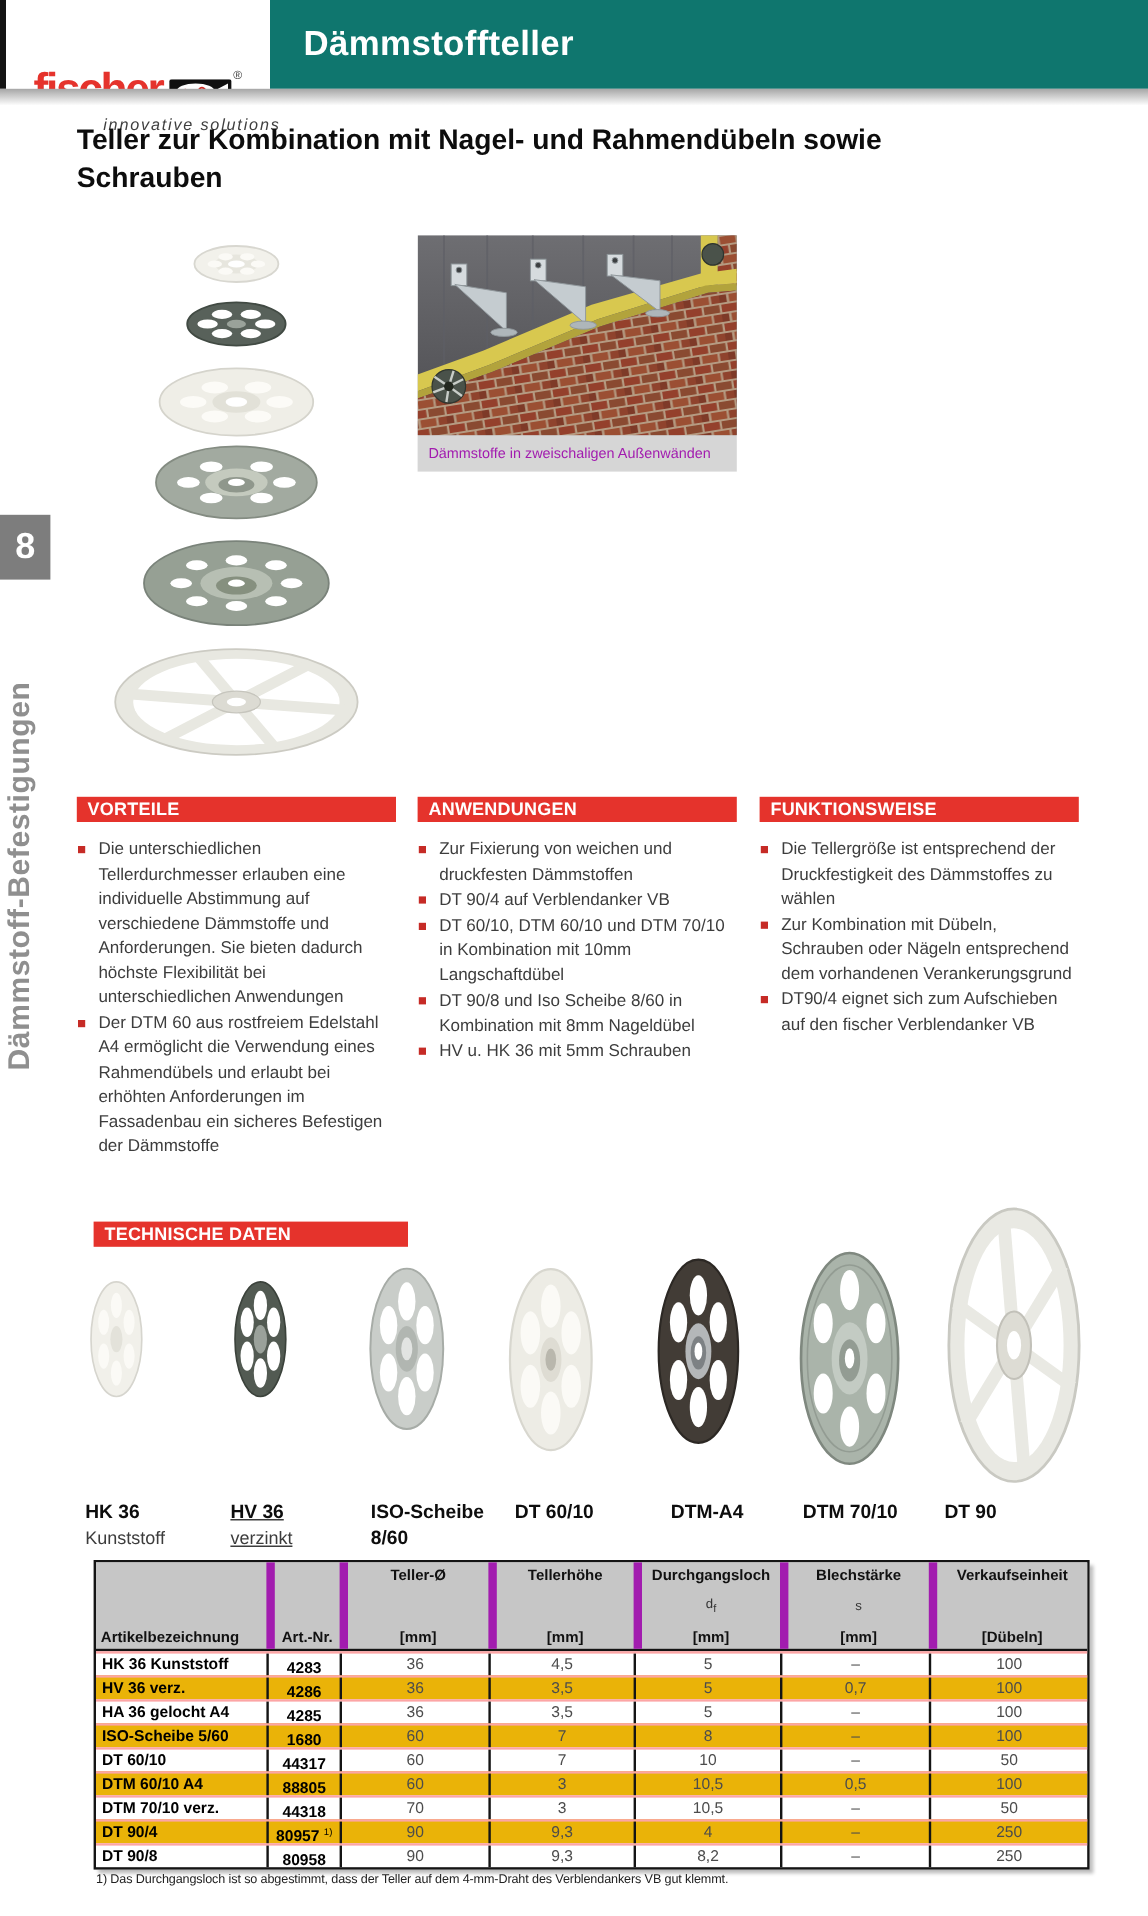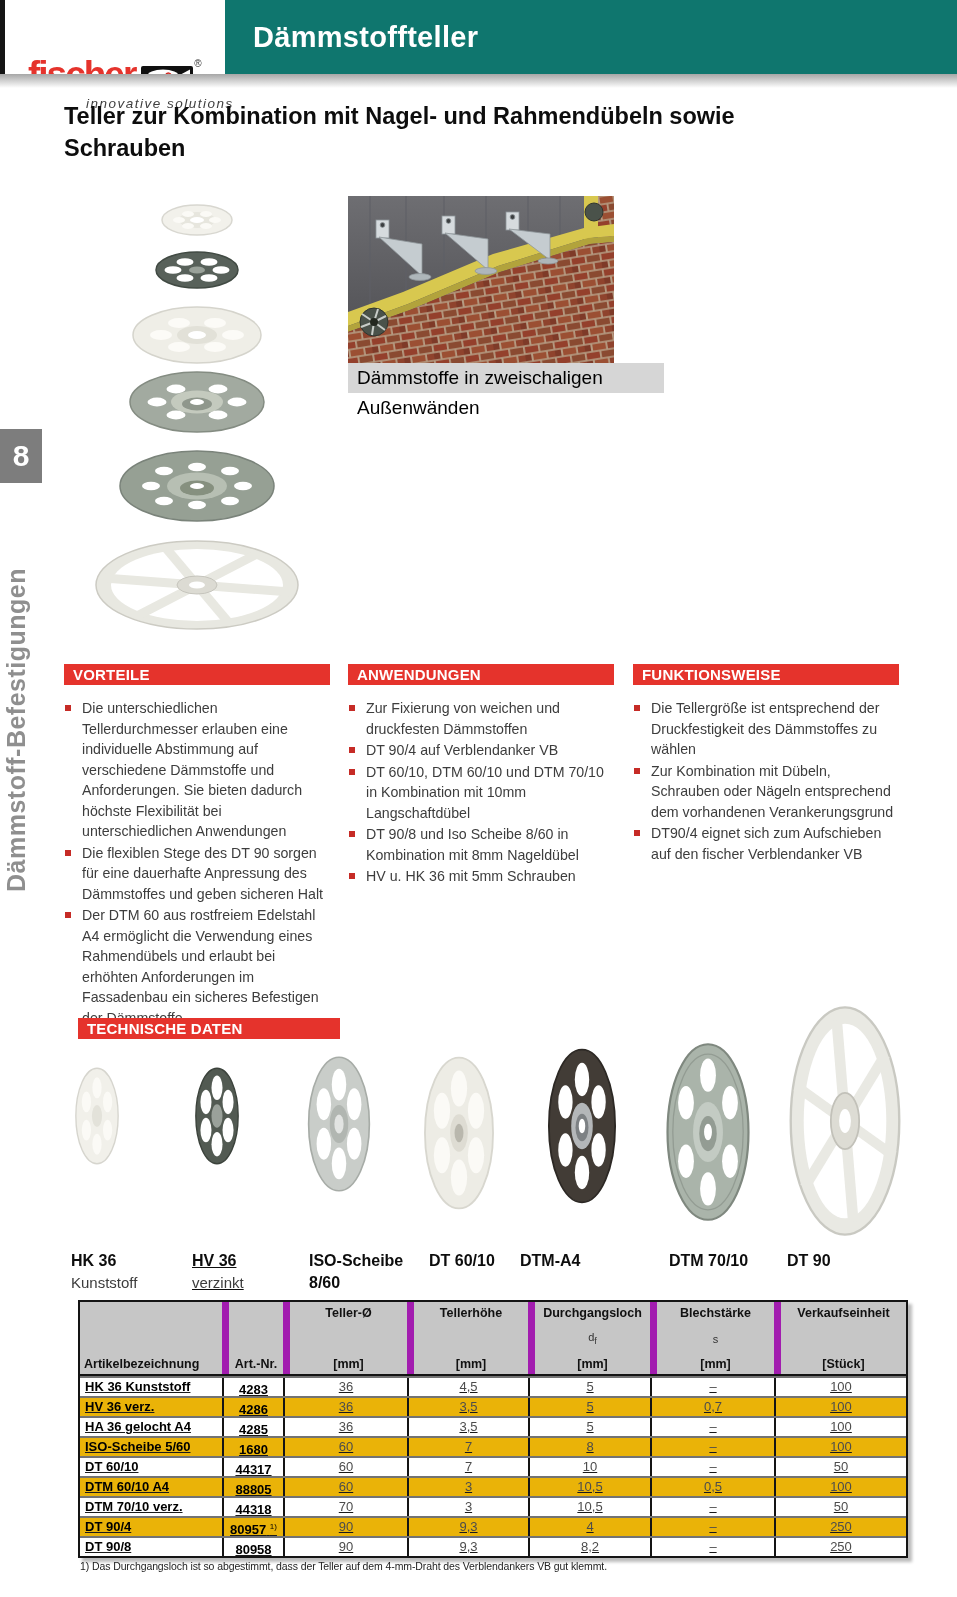--- a/index.html
+++ b/index.html
@@ -26,22 +26,22 @@
           color:#fff;font-size:30px;font-weight:bold;display:flex;align-items:center;justify-content:center;}
   .vlabel{position:absolute;left:2px;top:492px;height:400px;
           writing-mode:vertical-rl;transform:rotate(180deg);
           font-size:25px;font-weight:bold;color:#8f8f8f;letter-spacing:0.5px;white-space:nowrap;}
 
   
   .title{position:absolute;left:64px;top:100px;width:790px;font-size:23.5px;font-weight:bold;
          color:#0d0d0d;line-height:32px;}
   .hero{position:absolute;left:85px;top:195px;}
   .photo{position:absolute;left:348px;top:196px;width:266px;height:167px;}
-  .caption{position:absolute;left:348px;top:363px;width:316px;height:30px;background:#d6d6d6;
-           font-size:19px;color:#000000;line-height:30px;padding-left:9px;box-sizing:border-box;}
+  .caption{position:absolute;left:348px;top:363px;width:266px;height:30px;background:#d6d6d6;
+           font-size:12px;color:#a21caf;line-height:30px;padding-left:9px;box-sizing:border-box;}
 
   
   .col{position:absolute;top:644px;width:266px;}
   .redbar{height:21px;background:#e5332c;color:#fff;font-size:15px;font-weight:bold;
           line-height:21px;padding-left:9px;letter-spacing:0.2px;margin-top:20px;}
   ul.bullets{list-style:none;margin:13px 0 0 0;padding:0;}
   ul.bullets li{position:relative;padding-left:18px;font-size:14.2px;line-height:20.5px;
                 color:#3d3d3d;margin-bottom:1px;}
   ul.bullets .sq{position:absolute;left:1px;top:7px;width:6px;height:6px;background:#c62b26;}
 
@@ -56,21 +56,21 @@
   .dtable{position:absolute;left:78px;top:1300px;width:826px;border:2px solid #141414;
           box-shadow:4px 4px 3px #bcbcbc;background:#fff;}
   .grid7{display:grid;grid-template-columns:142px 61px 124px 121px 122px 124px 1fr;}
   .thead{background:#c6c6c6;border-bottom:2px solid #141414;height:72px;}
   .th{border-left:7px solid #a21caf;display:flex;flex-direction:column;justify-content:space-between;
       padding:4px 4px 3px 4px;box-sizing:border-box;text-align:center;}
   .th:first-child{border-left:none;text-align:left;}
   .th .h1{font-size:12.5px;font-weight:bold;color:#111;}
   .th .h2{font-size:11px;color:#333;}
   .th .h3{font-size:12.5px;font-weight:bold;color:#111;}
-  .trow{height:18px;border-top:2px solid #737373;text-decoration:underline;}
+  .trow{height:18px;border-top:2px solid #fca5a5;}
   .trow:first-child{border-top:none;}
   .trow.alt{background:#eab308;}
   .td{border-left:2px solid #141414;font-size:13px;line-height:18px;text-align:center;
       color:#4c4c4c;overflow:hidden;white-space:nowrap;}
   .td:first-child{border-left:none;text-align:left;padding-left:5px;font-weight:bold;color:#000;}
   .td.art{font-weight:bold;color:#000;}
   .td sup{font-size:8px;color:#000;font-weight:normal;}
   .footnote{position:absolute;left:80px;top:1560px;font-size:10.5px;color:#222;letter-spacing:-0.1px;}
 </style>
 </head>
@@ -253,21 +253,20 @@
         <ellipse cx="200" cy="65" rx="10" ry="3" fill="#aeb6ba"></ellipse>
       </g>
     </g>
   </svg>
   <div class="caption">Dämmstoffe in zweischaligen Außenwänden</div>
 
   <section class="col" style="left:64px;">
     <div class="redbar">VORTEILE</div>
     <ul class="bullets">
       <li><span class="sq"></span><span>Die unterschiedlichen Tellerdurchmesser erlauben eine individuelle Abstimmung auf verschiedene Dämmstoffe und Anforderungen. Sie bieten dadurch höchste Flexibilität bei unterschiedlichen Anwendungen</span></li>
-      <li><span class="sq"></span><span>Die flexiblen Stege des DT 90 sorgen für eine dauerhafte Anpressung des Dämmstoffes und geben sicheren Halt</span></li>
       <li><span class="sq"></span><span>Der DTM 60 aus rostfreiem Edelstahl A4 ermöglicht die Verwendung eines Rahmendübels und erlaubt bei erhöhten Anforderungen im Fassadenbau ein sicheres Befestigen der Dämmstoffe</span></li>
     </ul>
   </section>
 
   <section class="col" style="left:348px;">
     <div class="redbar">ANWENDUNGEN</div>
     <ul class="bullets">
       <li><span class="sq"></span><span>Zur Fixierung von weichen und druckfesten Dämmstoffen</span></li>
       <li><span class="sq"></span><span>DT 90/4 auf Verblendanker VB</span></li>
       <li><span class="sq"></span><span>DT 60/10, DTM 60/10 und DTM 70/10 in Kombination mit 10mm Langschaftdübel</span></li>
@@ -379,21 +378,21 @@
     <div>HV 36</div>
     <div class="sub">verzinkt</div>
   </div>
   <div class="plabel" style="left:309px;">
     <div>ISO-Scheibe</div>
     <div class="sub boldsub">8/60</div>
   </div>
   <div class="plabel" style="left:429px;">
     <div>DT 60/10</div>
   </div>
-  <div class="plabel" style="left:520px;">
+  <div class="plabel" style="left:559px;">
     <div>DTM-A4</div>
   </div>
   <div class="plabel" style="left:669px;">
     <div>DTM 70/10</div>
   </div>
   <div class="plabel" style="left:787px;">
     <div>DT 90</div>
   </div>
 
   <div class="dtable">
@@ -424,21 +423,21 @@
         <span class="h3">[mm]</span>
       </div>
       <div class="th">
         <span class="h1">Blechstärke</span>
         <span class="h2">s</span>
         <span class="h3">[mm]</span>
       </div>
       <div class="th">
         <span class="h1">Verkaufseinheit</span>
           <span class="h2"></span>
-        <span class="h3">[Stück]</span>
+        <span class="h3">[Dübeln]</span>
       </div>
     </div>
 
     <div class="grid7 trow">
       <div class="td">HK 36 Kunststoff</div>
       <div class="td art"><span>4283</span><sup></sup></div>
       <div class="td">36</div>
       <div class="td">4,5</div>
       <div class="td">5</div>
       <div class="td">–</div>

